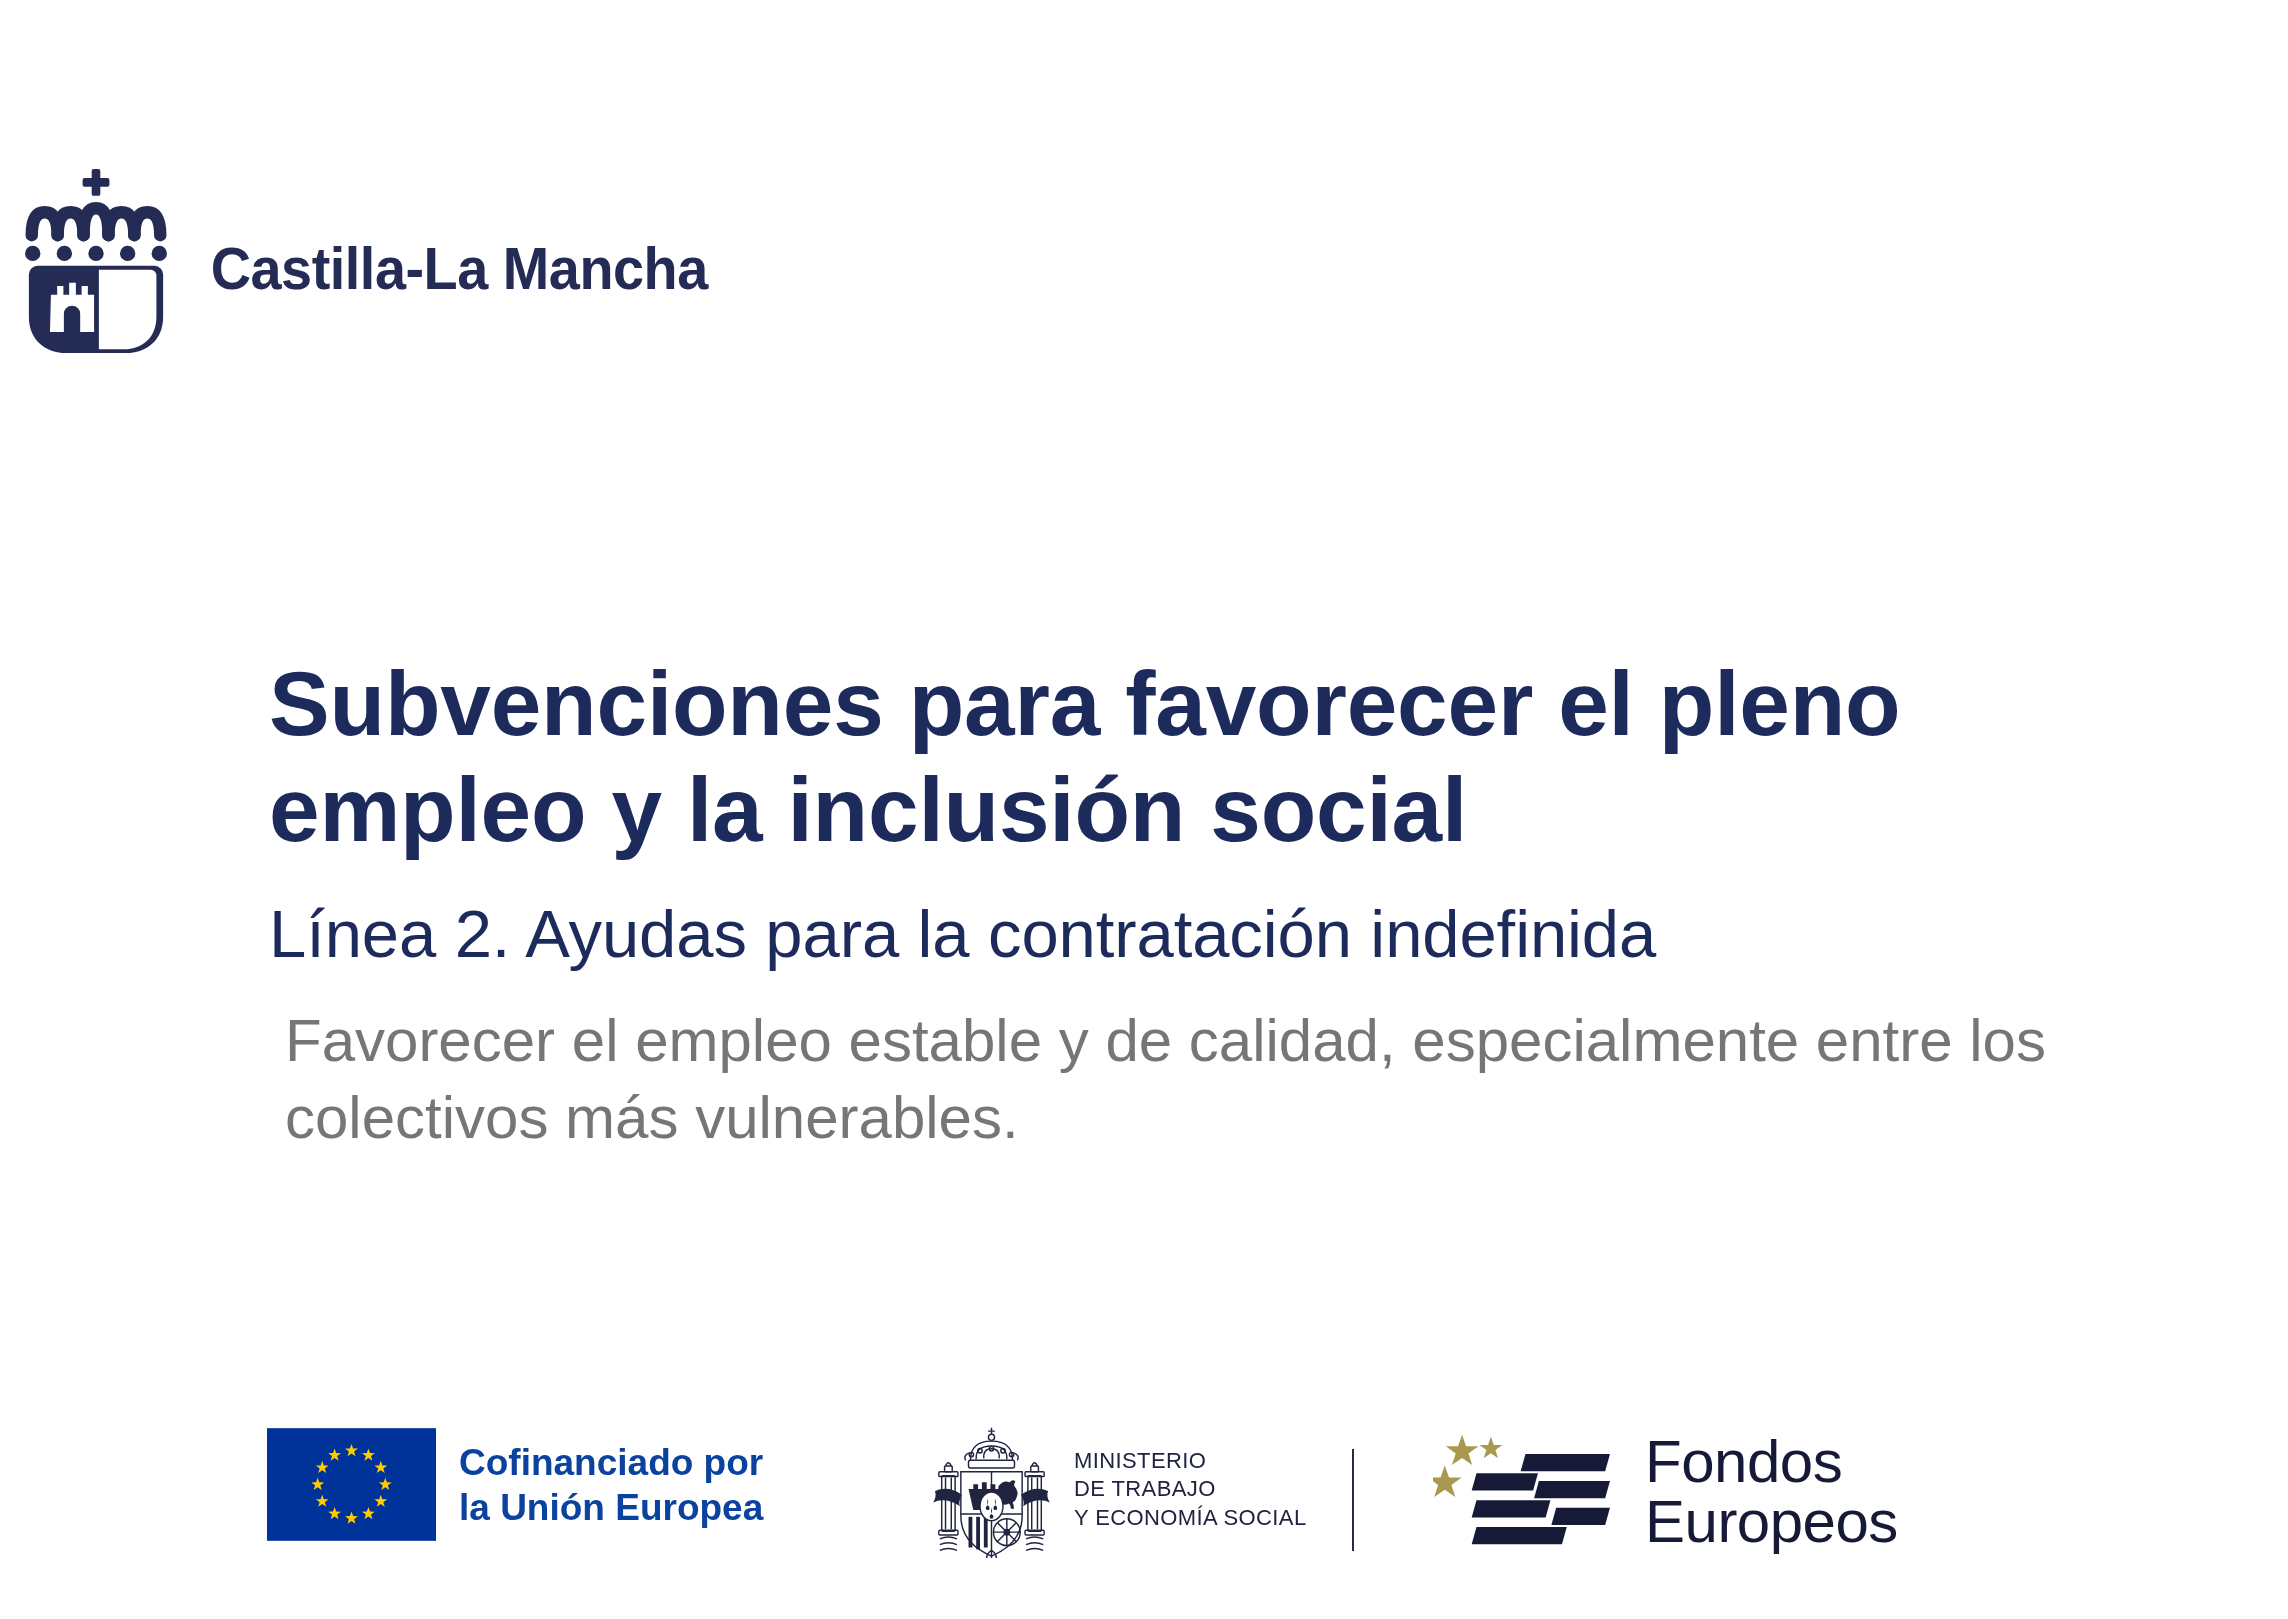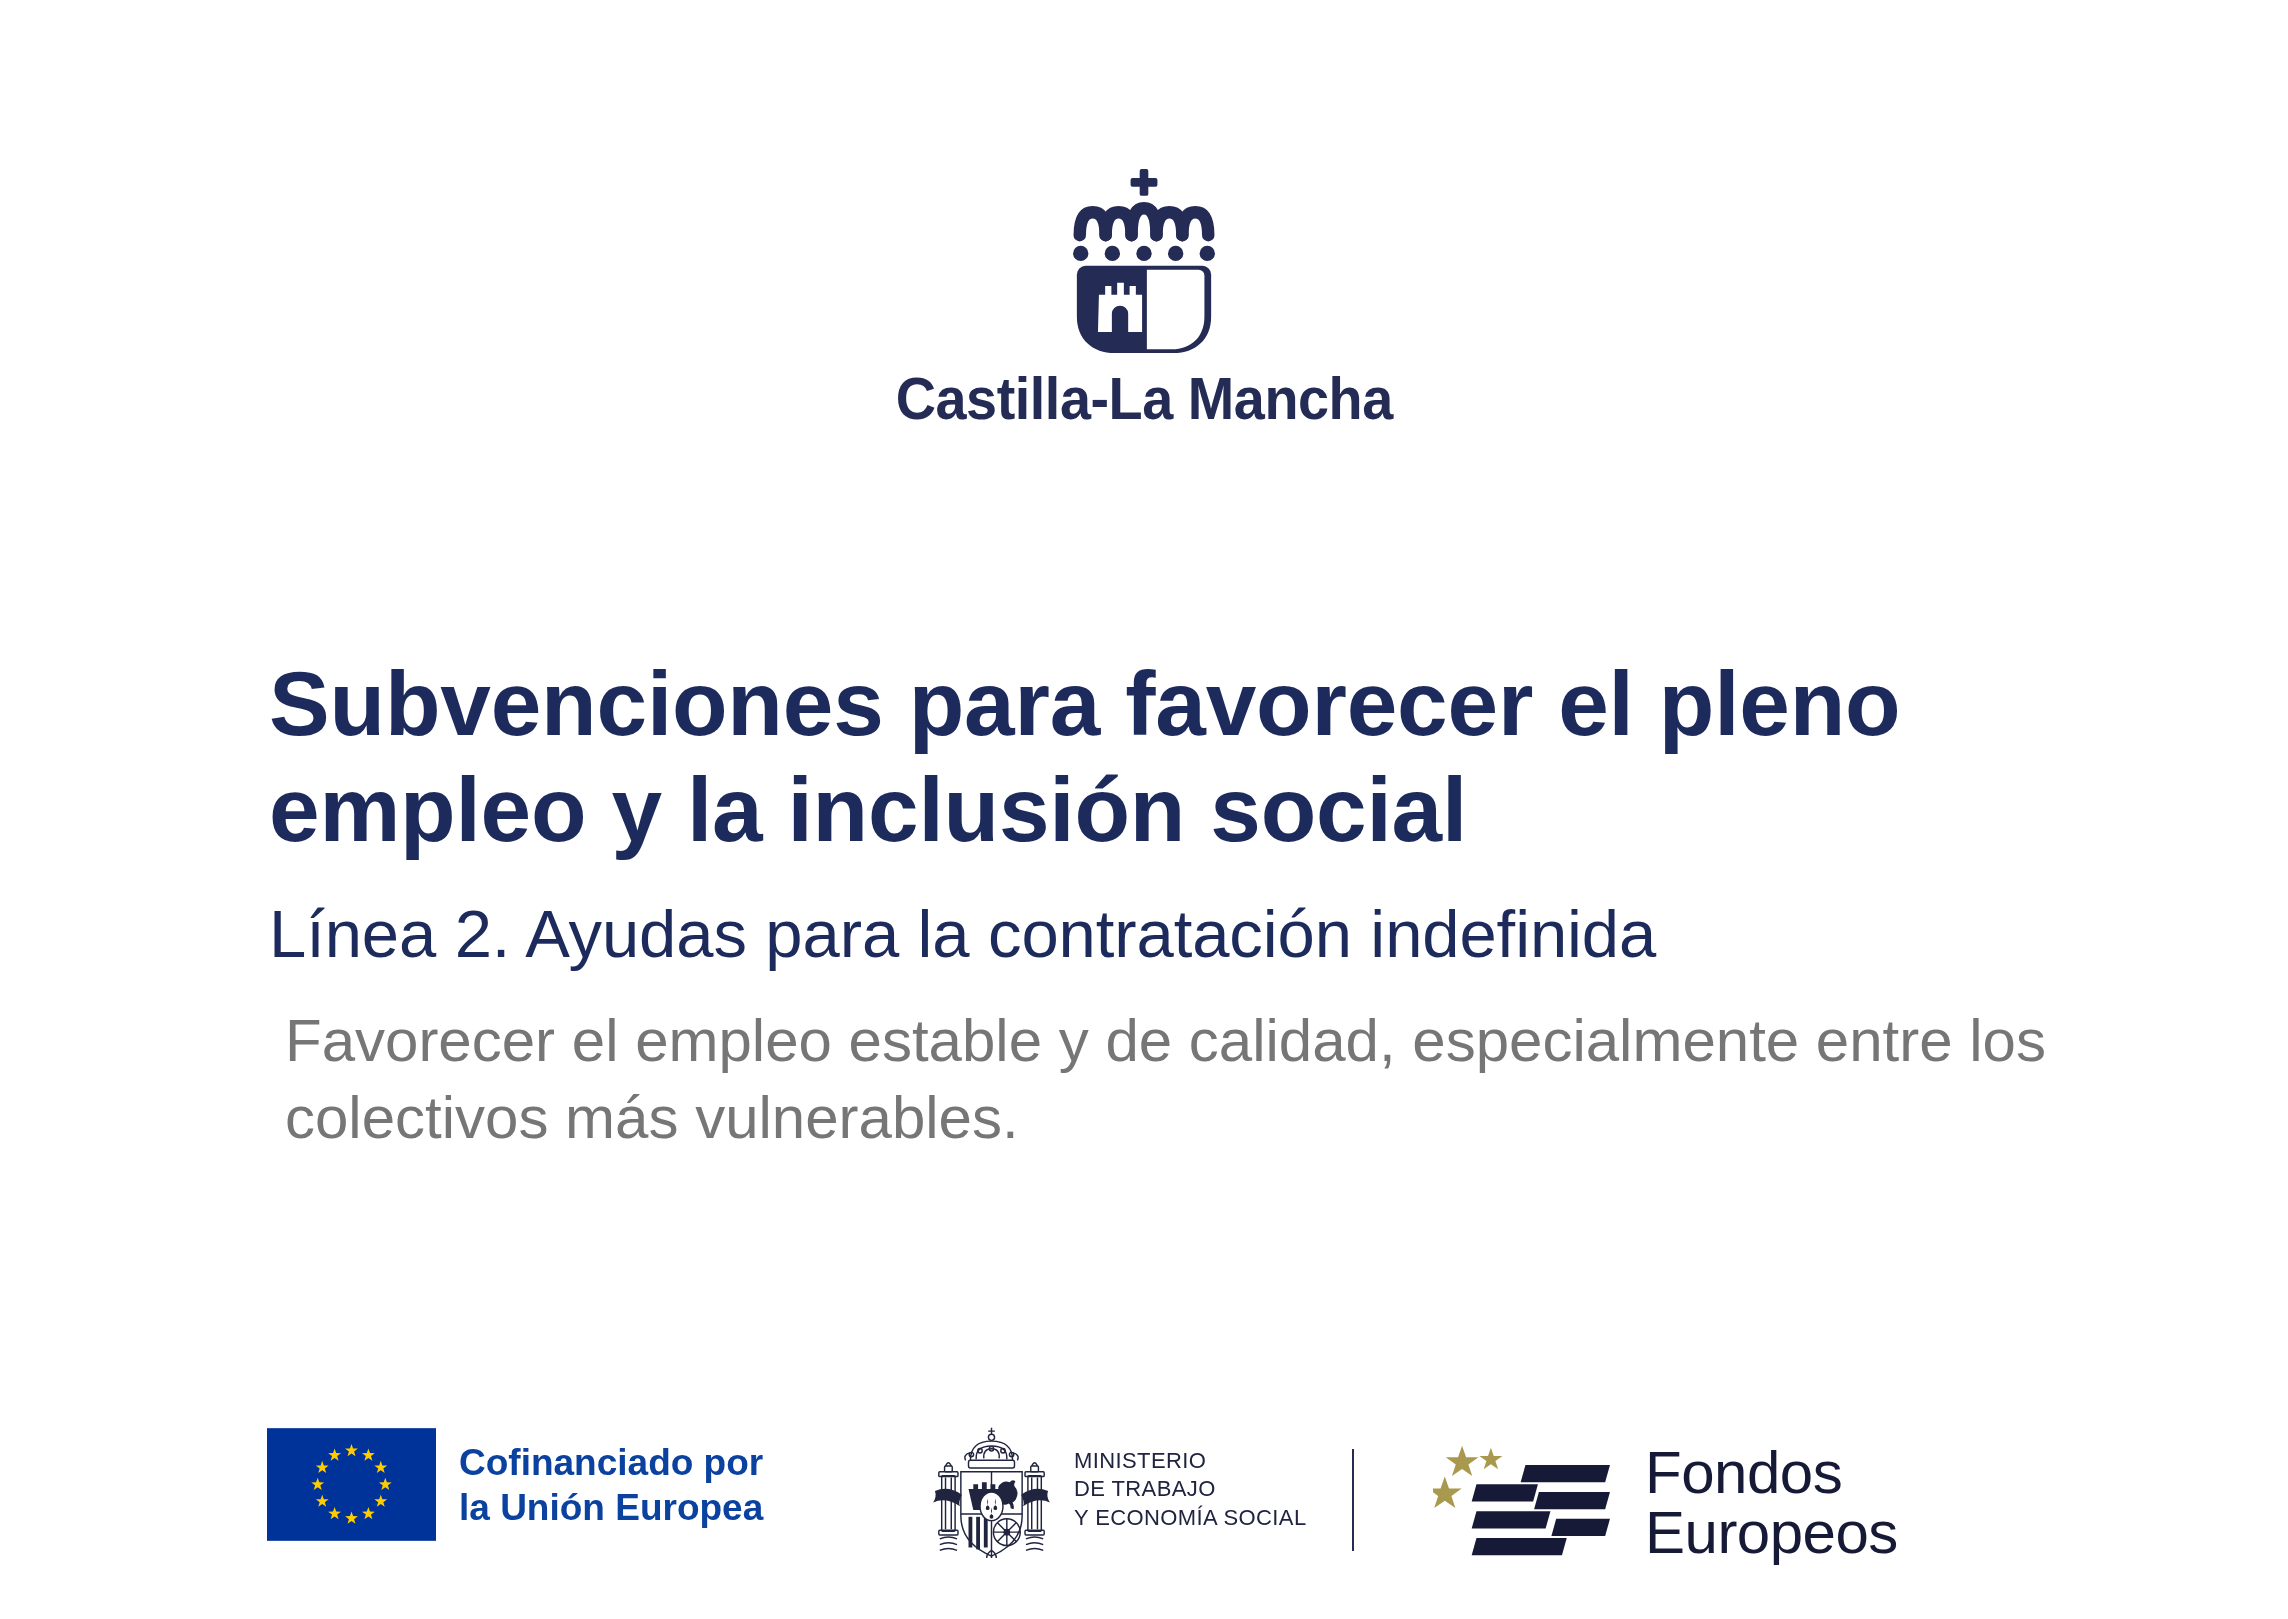--- a/index.html
+++ b/index.html
@@ -16,21 +16,21 @@
     -webkit-font-smoothing: antialiased;
   }
 
   
   #clm-logo {
     position: absolute;
     left: 0;
     right: 0;
     top: 169px;
     display: flex;
-    flex-direction: column;
+    flex-direction: row;
     align-items: center;
   }
   #clm-mark { display: block; }
   #clm-wordmark {
     margin-top: 13.4px;
     font-family: "Liberation Sans Narrow", "Liberation Sans", sans-serif;
     font-weight: 700;
     font-size: 60px;
     letter-spacing: -0.5px;
     color: #242b54;
@@ -120,21 +120,21 @@
   #footer-divider {
     position: absolute;
     left: 1352px;
     top: 35px;
     width: 1.9px;
     height: 102px;
     background: #262b52;
   }
 
   
-  #fe-block { left: 1433px; top: 28px; }
+  #fe-block { left: 1433px; top: 17px; }
   #fe-mark { width: 183px; height: 121px; flex: none; display: block; }
   #fe-text {
     margin-left: 29px;
     font-family: "Liberation Sans", sans-serif;
     font-weight: 400;
     font-size: 60px;
     line-height: 1;
     color: #171a36;
     letter-spacing: -0.5px;
   }

